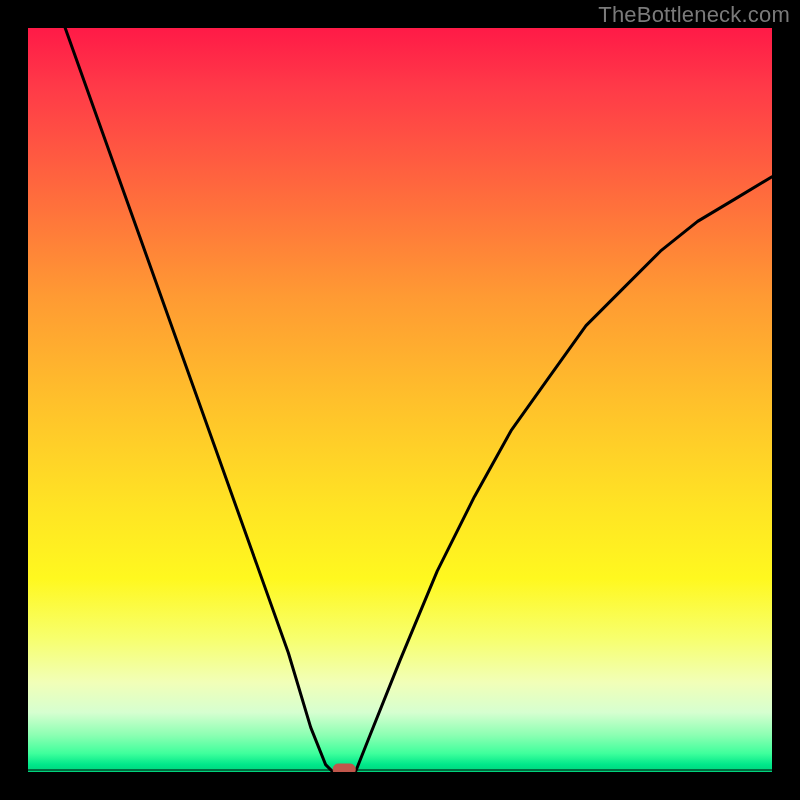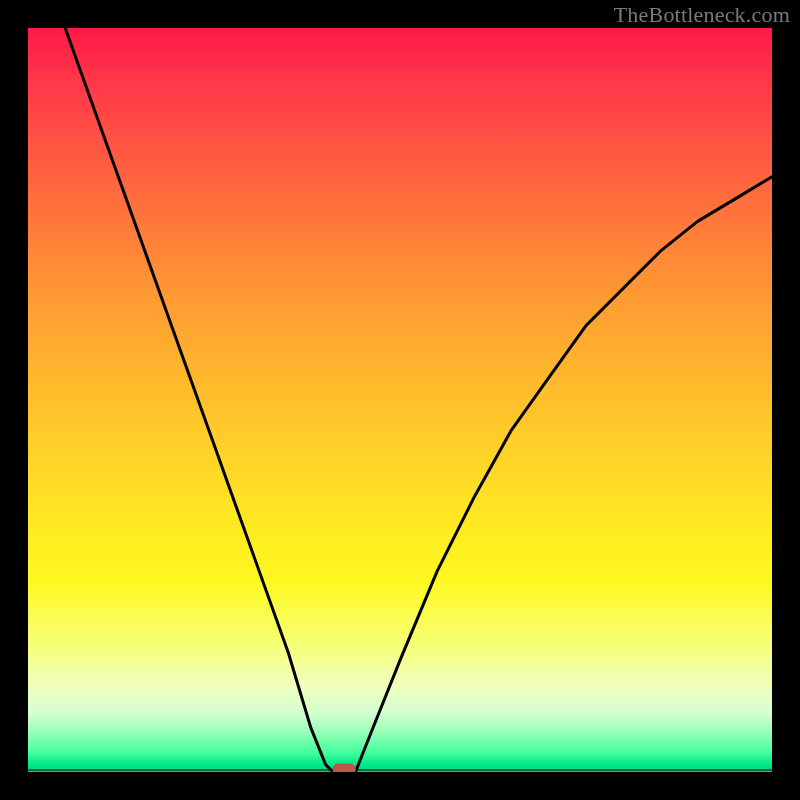--- a/index.html
+++ b/index.html
@@ -70,21 +70,21 @@
   }
   .marker {
     fill: #c0564b;
     stroke: #c0564b;
   }
   .watermark {
     position: absolute;
     top: 2px;
     right: 10px;
     color: #7a7a7a;
-    font-family: Liberation Serif, serif;
+    font-family: Liberation Sans, sans-serif;
     font-size: 22px;
     letter-spacing: 0.2px;
     user-select: none;
   }
 </style>
 </head>
 <body>
 
 <div class="frame">
 

